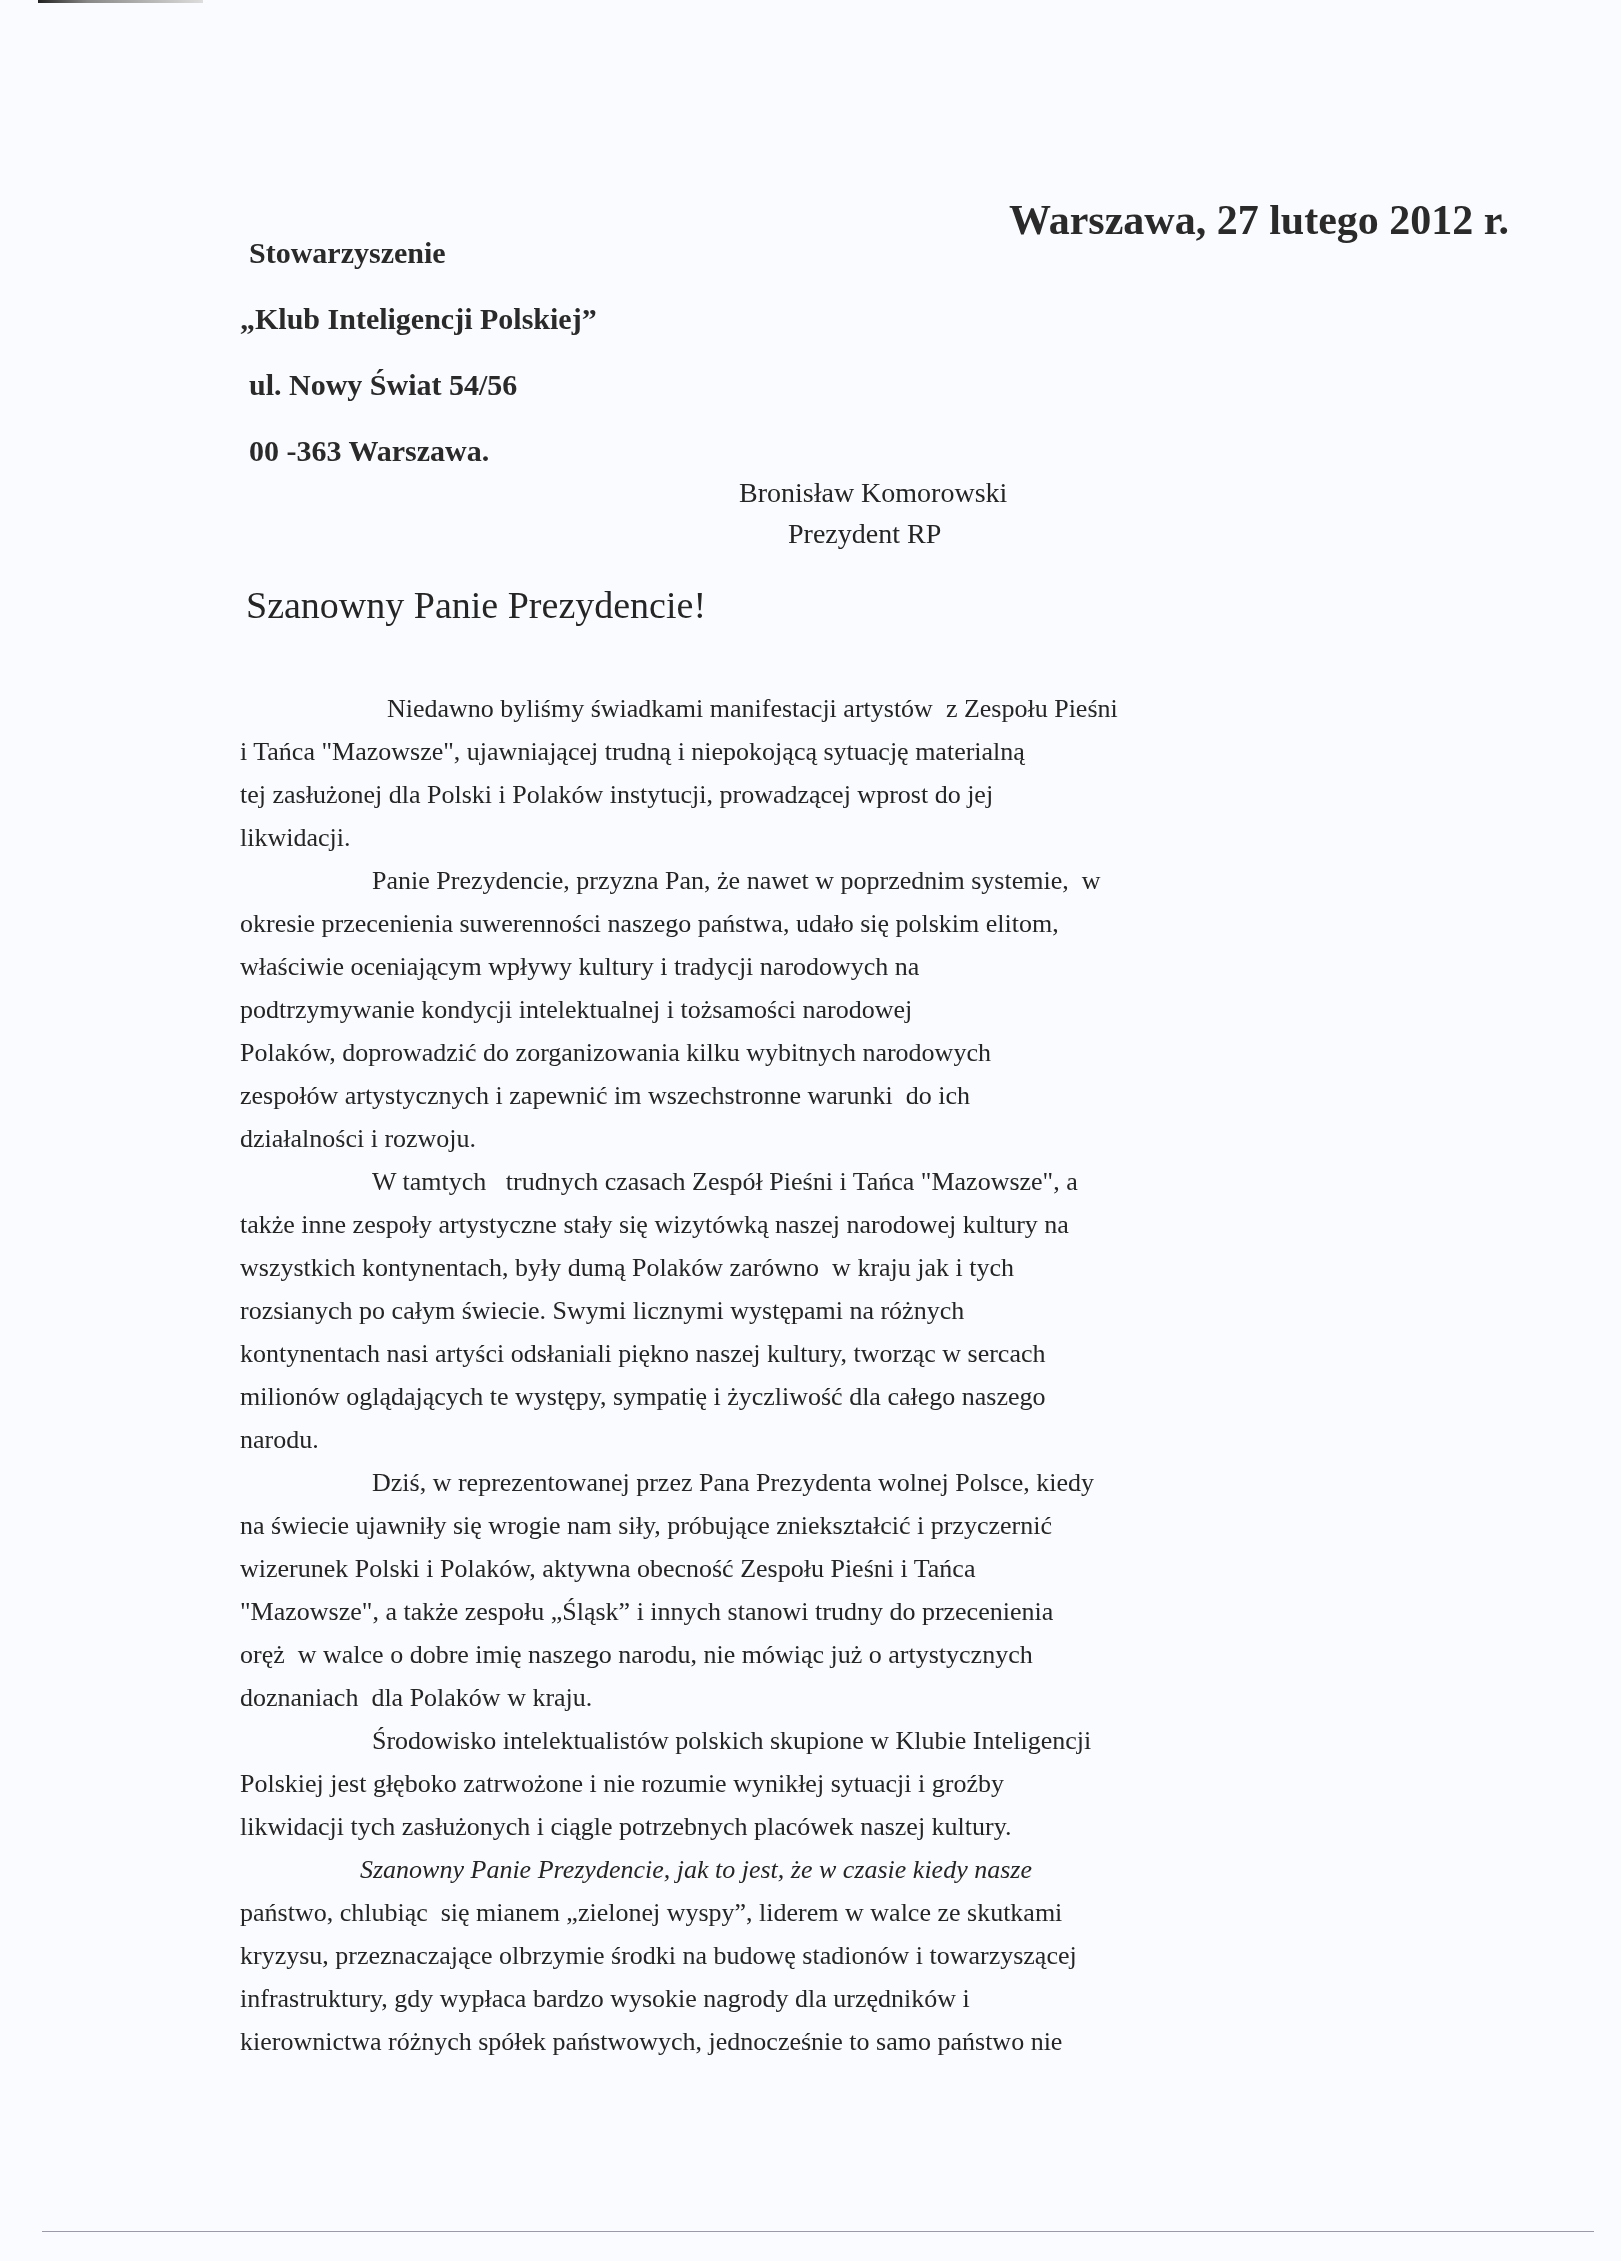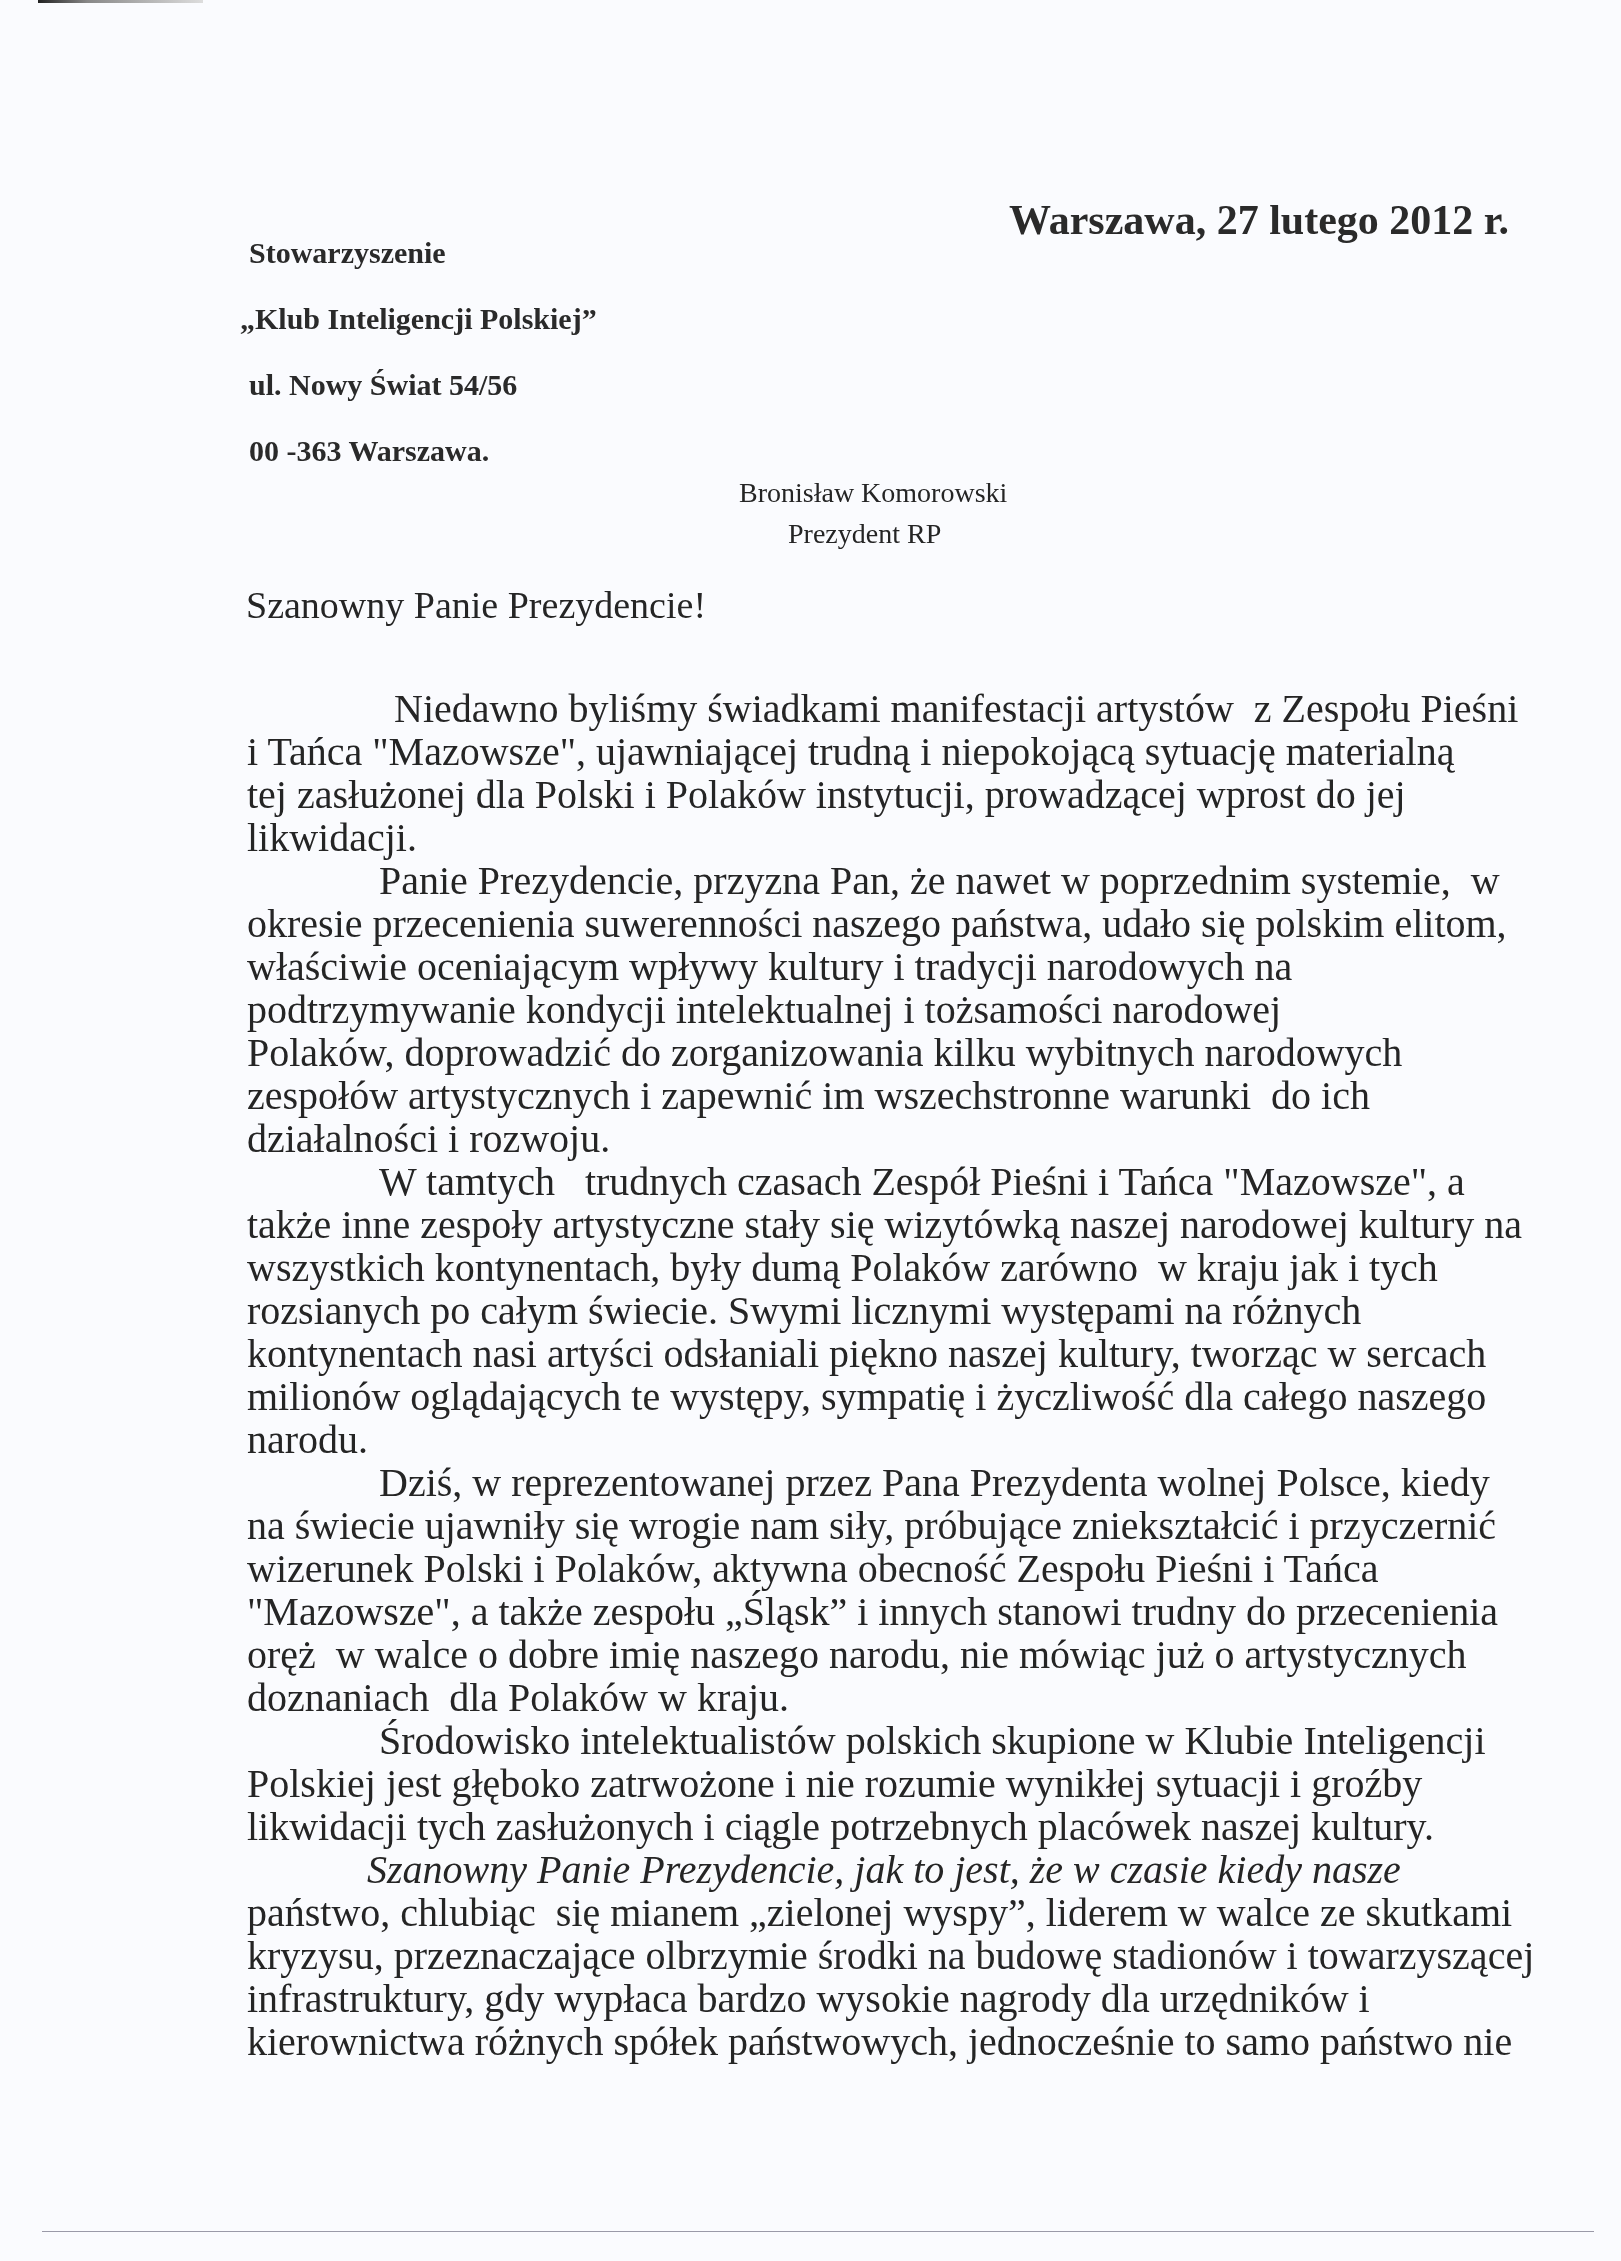--- a/index.html
+++ b/index.html
@@ -35,22 +35,22 @@
   .recipient {
     position: absolute; top: 472px; left: 711px;
     font-size: 28px; line-height: 41px; white-space: nowrap; margin-left: 28px;
   }
   .recipient .title-line { padding-left: 49px; }
   .salutation {
     position: absolute; left: 246px; top: 584px;
     font-size: 38px; line-height: 43px; white-space: nowrap;
   }
   .body-text {
-    position: absolute; left: 247px; top: 687px; width: 1234px;
-    font-size: 40px; line-height: 43px;
+    position: absolute; left: 240px; top: 687px; width: 1234px;
+    font-size: 26px; line-height: 43px;
   }
   .line { white-space: pre; height: 43px; }
   .ind1 { padding-left: 147px; }
   .ind2 { padding-left: 132px; }
   .ind3 { padding-left: 120px; font-style: italic; }
 </style>
 </head>
 <body>
 
 <div class="scan-top-edge"></div>

